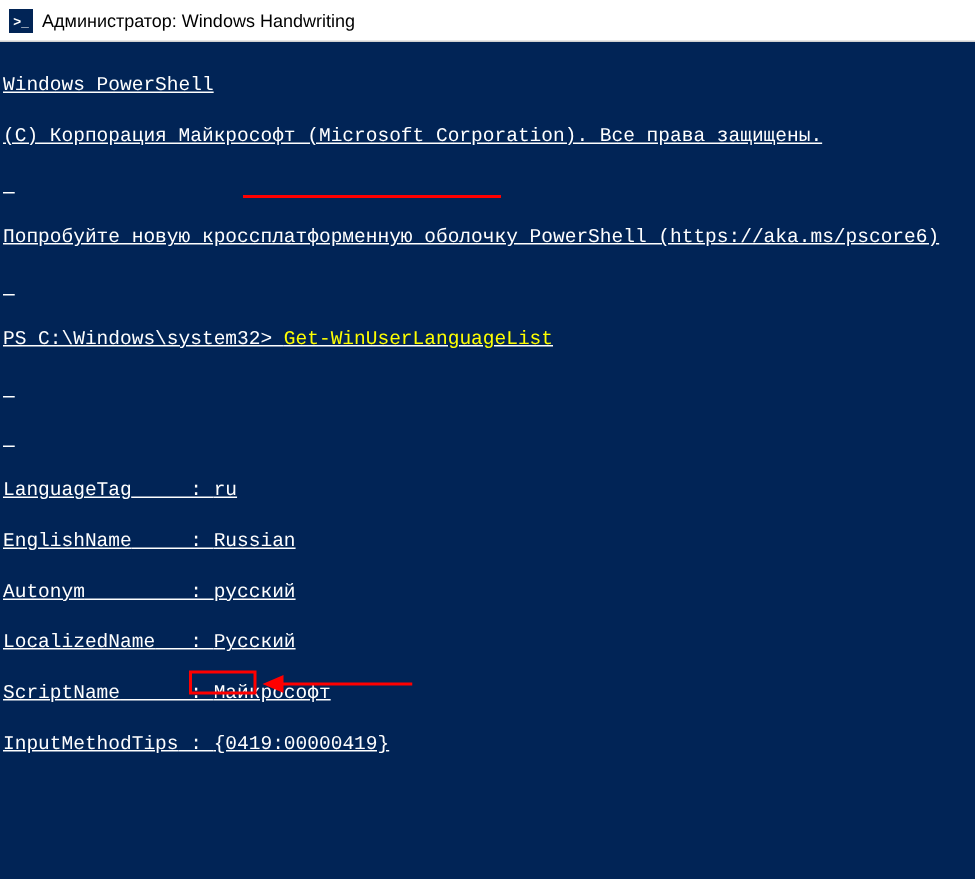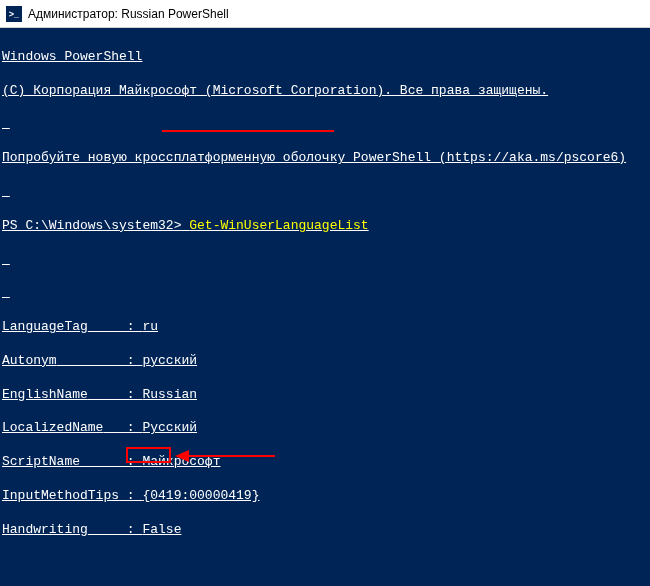--- a/index.html
+++ b/index.html
@@ -68,39 +68,38 @@
       pointer-events: none;
     }
   </style>
 </head>
 <body>
 
 <div class="titlebar">
   <div class="titlebar-icon">
     <span>&gt;_</span>
   </div>
-  <span>Администратор: Russian PowerShell</span>
+  <span>Администратор: Windows Handwriting</span>
 </div>
 
 <div class="terminal">
 <div class="line">Windows PowerShell</div>
 <div class="line">(C) Корпорация Майкрософт (Microsoft Corporation). Все права защищены.</div>
 <div class="line"> </div>
 <div class="line">Попробуйте новую кроссплатформенную оболочку PowerShell (https://aka.ms/pscore6)</div>
 <div class="line"> </div>
 <div class="line"><span>PS C:\Windows\system32&gt; </span><span class="yellow">Get-WinUserLanguageList</span></div>
 <div class="line"> </div>
 <div class="line"> </div>
 <div class="line"><span>LanguageTag</span>     : <span>ru</span></div>
+<div class="line"><span>EnglishName</span>     : <span>Russian</span></div>
 <div class="line"><span>Autonym</span>         : <span>русский</span></div>
-<div class="line"><span>EnglishName</span>     : <span>Russian</span></div>
 <div class="line"><span>LocalizedName</span>   : <span>Русский</span></div>
 <div class="line"><span>ScriptName</span>      : <span>Майкрософт</span></div>
 <div class="line"><span>InputMethodTips</span> : <span>{0419:00000419}</span></div>
-<div class="line"><span>Handwriting</span>     : <span>False</span></div>
 
 
 
 
 
 
 
 
 
 

